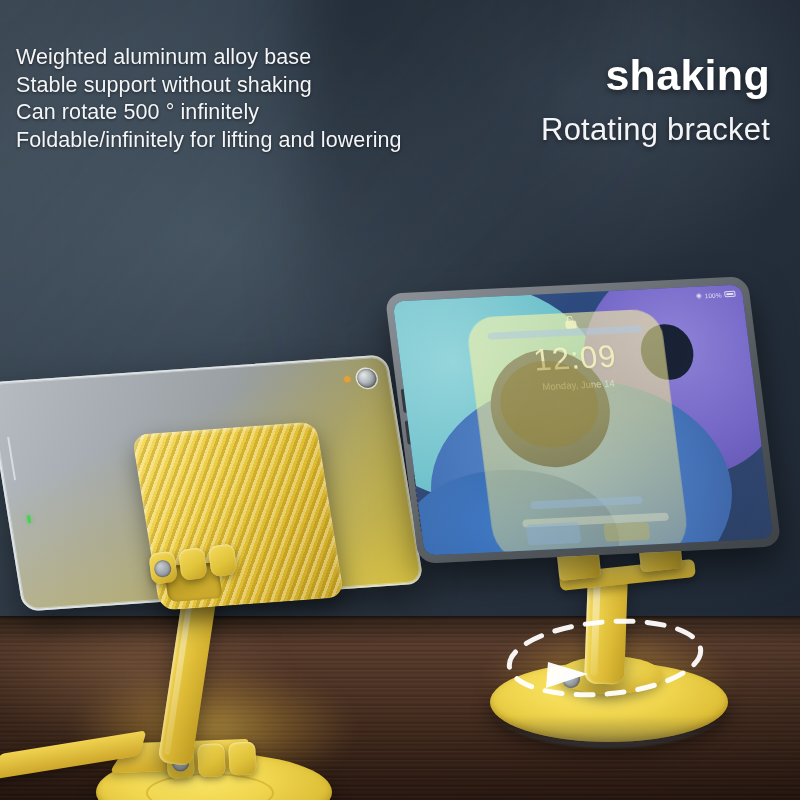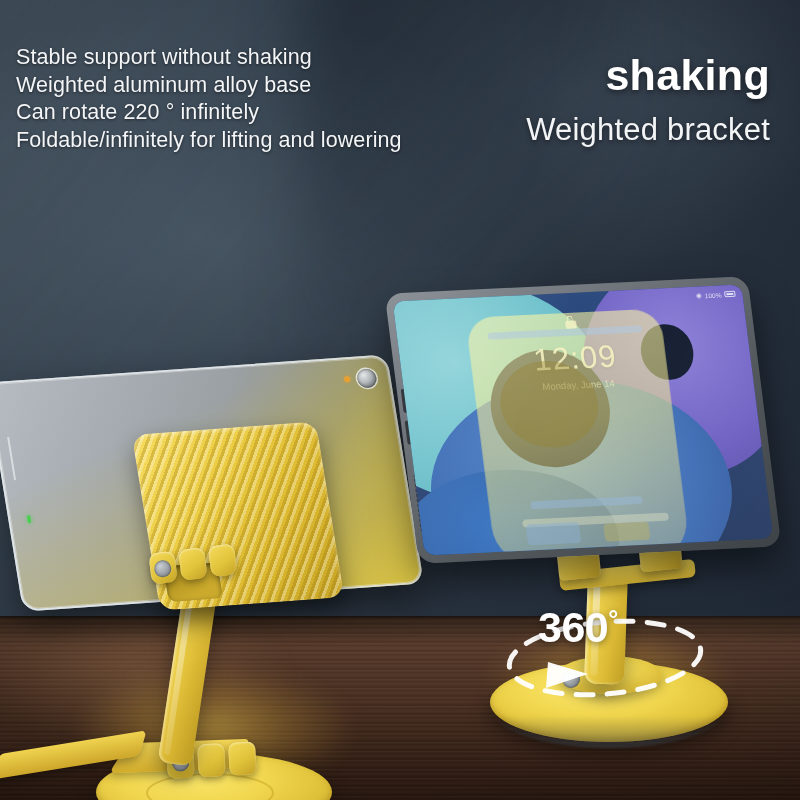--- a/index.html
+++ b/index.html
@@ -490,30 +490,27 @@
         <div class="glassR"></div>
       </div>
     </div>
   </div>
 
   <div class="rot360">
     <svg viewBox="0 0 230 110">
       <ellipse cx="115" cy="58" rx="96" ry="36" fill="none" stroke="#ffffff" stroke-width="5" stroke-linecap="round" stroke-dasharray="17 14" transform="rotate(-5 115 58)" opacity="0.95"></ellipse>
       <polygon points="58,62 98,74 56,88" fill="#ffffff" opacity="0.97"></polygon>
     </svg>
-    <div class="label360">
-      <span>360</span><span class="deg">°</span>
-    </div>
   </div>
 
   <div class="features">
+    <div class="feat">Weighted aluminum alloy base</div>
     <div class="feat">Stable support without shaking</div>
-    <div class="feat">Weighted aluminum alloy base</div>
-    <div class="feat">Can rotate 220 ° infinitely</div>
+    <div class="feat">Can rotate 500 ° infinitely</div>
     <div class="feat">Foldable/infinitely for lifting and lowering</div>
   </div>
 
   <div class="title-wrap">
     <div class="title-main">shaking</div>
-    <div class="title-sub">Weighted bracket</div>
+    <div class="title-sub">Rotating bracket</div>
   </div>
 
 </div>
 
 </body></html>

